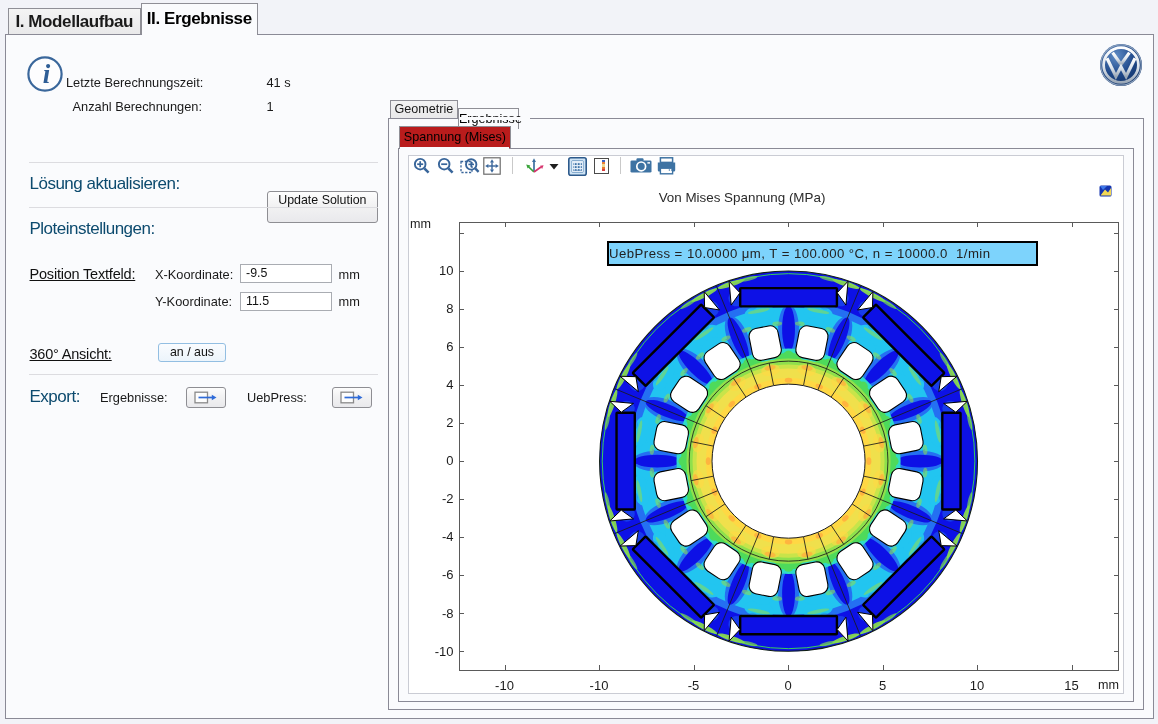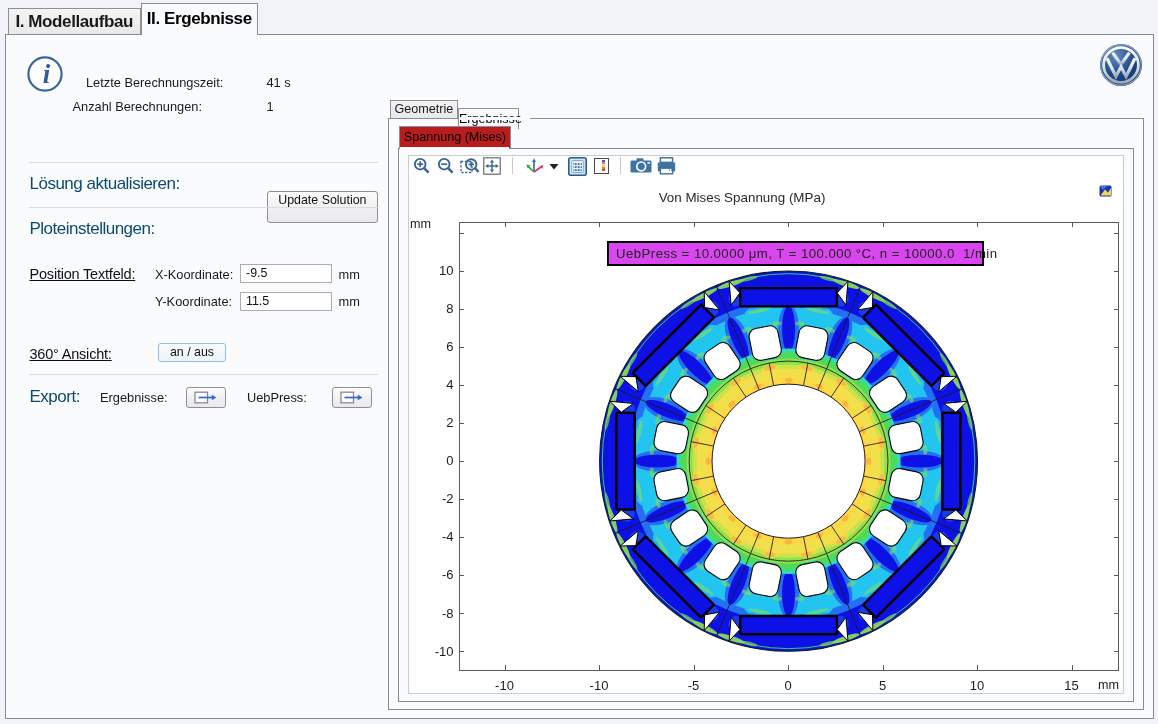--- a/index.html
+++ b/index.html
@@ -21,21 +21,21 @@
 
 <div class="abs" style="left:4.7px;top:33.5px;width:1149.1px;height:685.6px;background:#fafbfd;border:1px solid #8a8a96;z-index:4"></div>
 <div class="abs" style="left:141.5px;top:32.5px;width:115.5px;height:3px;background:#fafbfd;z-index:6"></div>
 
 <div class="abs" style="z-index:7;left:0;top:0;width:1158px;height:724px">
 
 <svg style="position:absolute;left:27px;top:55.5px" width="36" height="36" viewBox="0 0 36 36">
 <circle cx="18" cy="18" r="16.6" fill="#fdfdfe" stroke="#3a679b" stroke-width="2.2"></circle>
 <text x="19.5" y="27" font-family="Liberation Serif, serif" font-style="italic" font-weight="bold" font-size="27px" fill="#2f5e96" text-anchor="middle">i</text>
 </svg>
-<div class="lbl" style="left:86px;top:82px">Letzte Berechnungszeit:</div>
+<div class="lbl" style="left:66px;top:82px">Letzte Berechnungszeit:</div>
 <div class="lbl" style="left:266.5px;top:82px">41 s</div>
 <div class="lbl" style="left:72.5px;top:106px">Anzahl Berechnungen:</div>
 <div class="lbl" style="left:266.5px;top:106px">1</div>
 
 <div class="sep" style="top:162px"></div>
 <div class="hdg" style="left:29.5px;top:184px">Lösung aktualisieren:</div>
 <div class="btn" style="left:266.5px;top:191px;width:111.7px;height:32px;line-height:17px">Update Solution</div>
 <div class="sep" style="top:207px"></div>
 
 <div class="hdg" style="left:29.5px;top:229px">Ploteinstellungen:</div>
@@ -1182,14 +1182,14 @@
 <div class="albl" style="left:413.5px;top:567.4px;width:40px;text-align:right">-6</div>
 <div class="albl" style="left:413.5px;top:529.4px;width:40px;text-align:right">-4</div>
 <div class="albl" style="left:413.5px;top:491.3px;width:40px;text-align:right">-2</div>
 <div class="albl" style="left:413.5px;top:453.3px;width:40px;text-align:right">0</div>
 <div class="albl" style="left:413.5px;top:415.3px;width:40px;text-align:right">2</div>
 <div class="albl" style="left:413.5px;top:377.2px;width:40px;text-align:right">4</div>
 <div class="albl" style="left:413.5px;top:339.2px;width:40px;text-align:right">6</div>
 <div class="albl" style="left:413.5px;top:301.1px;width:40px;text-align:right">8</div>
 <div class="albl" style="left:413.5px;top:263.1px;width:40px;text-align:right">10</div>
 
-<div class="abs" style="left:607px;top:240.5px;width:377px;height:25px;background:#d946ef;border:2px solid #000;font-size:13.2px;letter-spacing:0.45px;color:#222;line-height:21px;padding-left:7px;white-space:nowrap">UebPress = 10.0000 μm, T = 100.000 °C, n = 10000.0&nbsp; 1/min</div>
+<div class="abs" style="left:607px;top:240.5px;width:431px;height:25px;background:#7dd3fc;border:2px solid #000;font-size:13.2px;letter-spacing:0.45px;color:#222;line-height:21px;white-space:nowrap">UebPress = 10.0000 μm, T = 100.000 °C, n = 10000.0&nbsp; 1/min</div>
 
 </div>
 </body></html>

